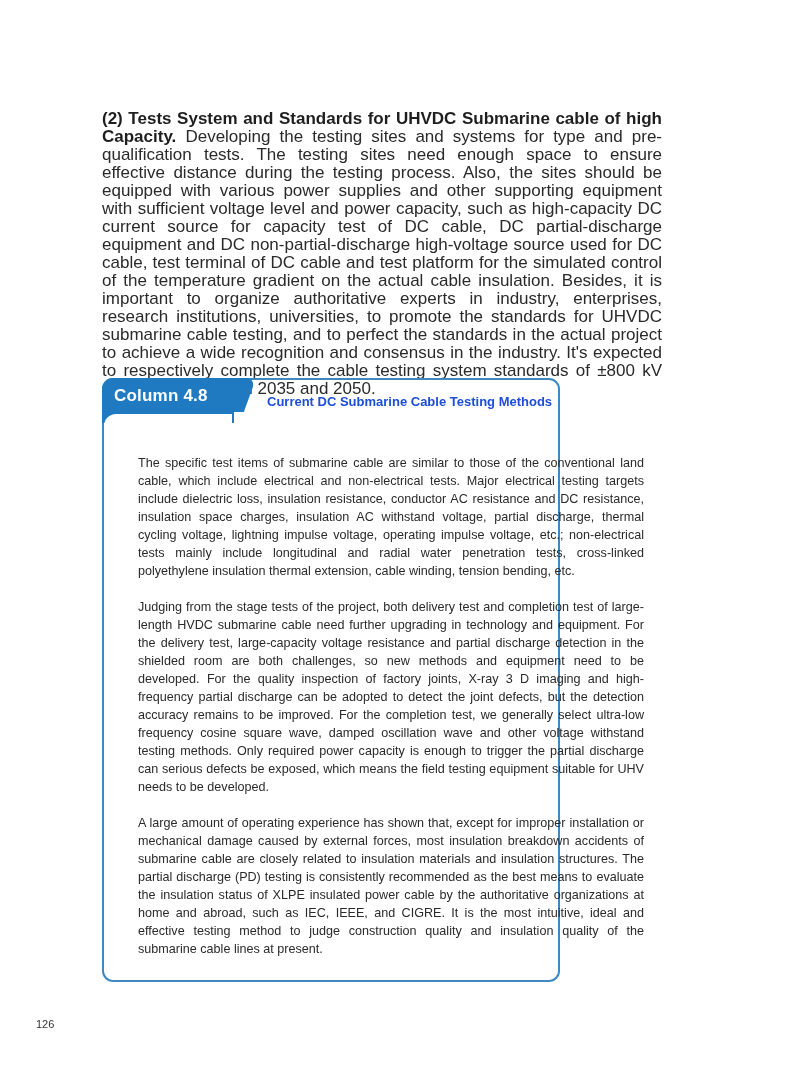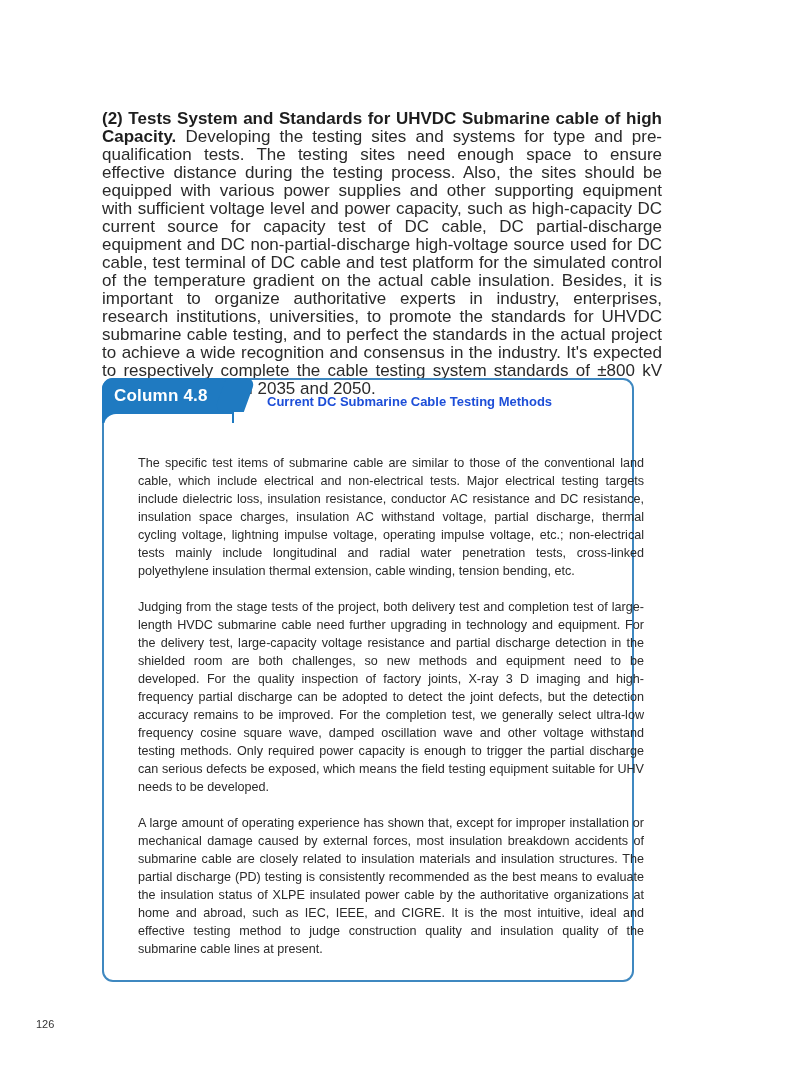--- a/index.html
+++ b/index.html
@@ -6,21 +6,21 @@
     body {
       width: 793px; height: 1077px; position: relative; overflow: hidden;
       font-family: "Liberation Sans", sans-serif; color: #2a2a2a;
     }
     .intro {
       position: absolute; left: 102px; top: 110px; width: 560px;
       font-size: 17px; line-height: 18px; text-align: justify; margin: 0;
     }
     .intro b { font-weight: bold; color: #1e1e1e; }
     .column-box {
-      position: absolute; left: 102px; top: 378px; width: 532px; height: 604px;
+      position: absolute; left: 102px; top: 378px; width: 458px; height: 604px;
       border: 2px solid #3f88c0; border-radius: 11px; box-sizing: border-box;
     }
     .col-tab {
       position: absolute; left: -2px; top: -2px; width: 132px; height: 45px;
       background: #1f7ac1; border-radius: 11px 0 0 0;
     }
     .col-tab::after {
       content: ""; position: absolute; right: -16px; top: 0; width: 30px; height: 34px;
       background: #1f7ac1; transform: skewX(-20deg); border-radius: 0 10px 0 10px;
     }

